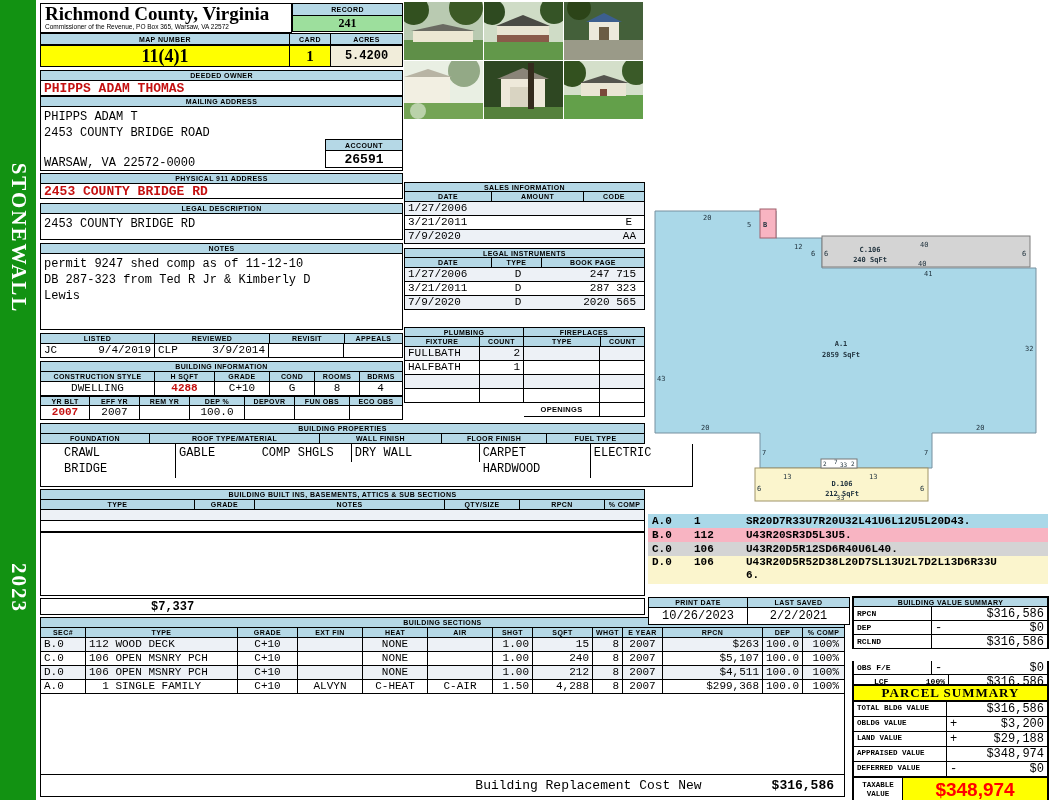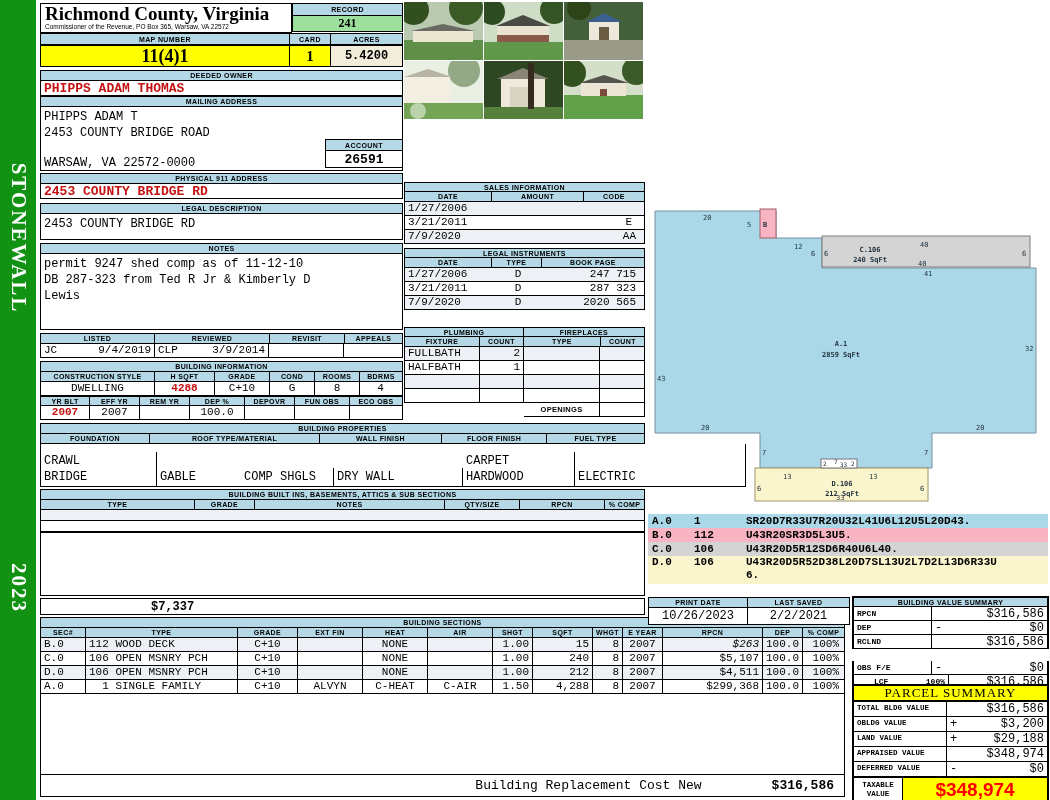--- a/index.html
+++ b/index.html
@@ -295,21 +295,21 @@
   </div>
 
   <div class="abs bar" style="left:40px;top:423px;width:605px;height:11px;">BUILDING PROPERTIES</div>
   <div class="abs" style="left:40px;top:434px;width:605px;display:flex;">
     <div class="bar" style="width:110px;height:10px;border-top:none;">FOUNDATION</div>
     <div class="bar" style="width:170px;height:10px;border-top:none;border-left:none;">ROOF TYPE/MATERIAL</div>
     <div class="bar" style="width:122px;height:10px;border-top:none;border-left:none;">WALL FINISH</div>
     <div class="bar" style="width:105px;height:10px;border-top:none;border-left:none;">FLOOR FINISH</div>
     <div class="bar" style="width:98px;height:10px;border-top:none;border-left:none;">FUEL TYPE</div>
   </div>
-  <div class="abs row mono12" style="left:40px;top:444px;width:706px;height:43px;align-items:flex-end;">
+  <div class="abs row mono12" style="left:40px;top:444px;width:653px;height:43px;align-items:flex-start;padding-left:20px;">
     <div class="cb" style="width:109px;padding:1px 3px;">
         <div>CRAWL</div>
         <div>BRIDGE</div>
       </div>
     <div class="cb" style="width:170px;padding:1px 3px;display:flex;justify-content:space-between;">
         <span>GABLE</span>
         <span style="padding-right:14px;">COMP SHGLS</span>
       </div>
     <div class="cb" style="width:122px;padding:1px 3px;">DRY WALL</div>
     <div class="cb" style="width:105px;padding:1px 3px;">
@@ -356,21 +356,21 @@
       <div class="c cb" style="width:45px;">B.0</div>
         <div class="c cb" style="width:152px;">112 WOOD DECK</div>
         <div class="c cb ctr" style="width:60px;">C+10</div>
         <div class="c cb ctr" style="width:65px;"></div>
         <div class="c cb ctr" style="width:65px;">NONE</div>
         <div class="c cb ctr" style="width:65px;"></div>
         <div class="c cb rt" style="width:40px;">1.00</div>
         <div class="c cb rt" style="width:60px;">15</div>
         <div class="c cb rt" style="width:30px;">8</div>
         <div class="c cb ctr" style="width:40px;">2007</div>
-        <div class="c cb rt" style="width:100px;font-style:italic;">$263</div>
+        <div class="c cb rt" style="width:100px;">$263</div>
         <div class="c cb rt" style="width:40px;">100.0</div>
         <div class="c rt" style="width:39px;">100%</div>
     </div>
     <div class="row" style="height:14px;border-left:none;border-right:none;">
       <div class="c cb" style="width:45px;">C.0</div>
         <div class="c cb" style="width:152px;">106 OPEN MSNRY PCH</div>
         <div class="c cb ctr" style="width:60px;">C+10</div>
         <div class="c cb ctr" style="width:65px;"></div>
         <div class="c cb ctr" style="width:65px;">NONE</div>
         <div class="c cb ctr" style="width:65px;"></div>
@@ -541,21 +541,21 @@
           <span>100%</span>
         </div>
       <div class="sumval">
           <span></span>
           <span>$316,586</span>
         </div>
     </div>
   </div>
 
   <div class="abs" style="left:852px;top:684px;width:197px;">
-    <div class="serif" style="height:18px;border:2px solid #000;background:var(--accent-yellow);display:flex;align-items:center;justify-content:center;font-weight:normal;font-size:13px;letter-spacing:1px;box-sizing:border-box;">PARCEL SUMMARY</div>
+    <div class="serif" style="height:18px;border:2px solid #000;background:var(--accent-yellow);display:flex;align-items:center;justify-content:center;font-weight:bold;font-size:13px;letter-spacing:1px;box-sizing:border-box;">PARCEL SUMMARY</div>
     <div class="sumrow" style="height:14px;border-left-width:2px;border-right-width:2px;">
       <div class="sumlab" style="width:93px;font-size:7.5px;">
           <span>TOTAL BLDG VALUE</span>
         </div>
       <div class="sumval">
           <span></span>
           <span>$316,586</span>
         </div>
     </div>
     <div class="sumrow" style="height:14px;border-left-width:2px;border-right-width:2px;">

